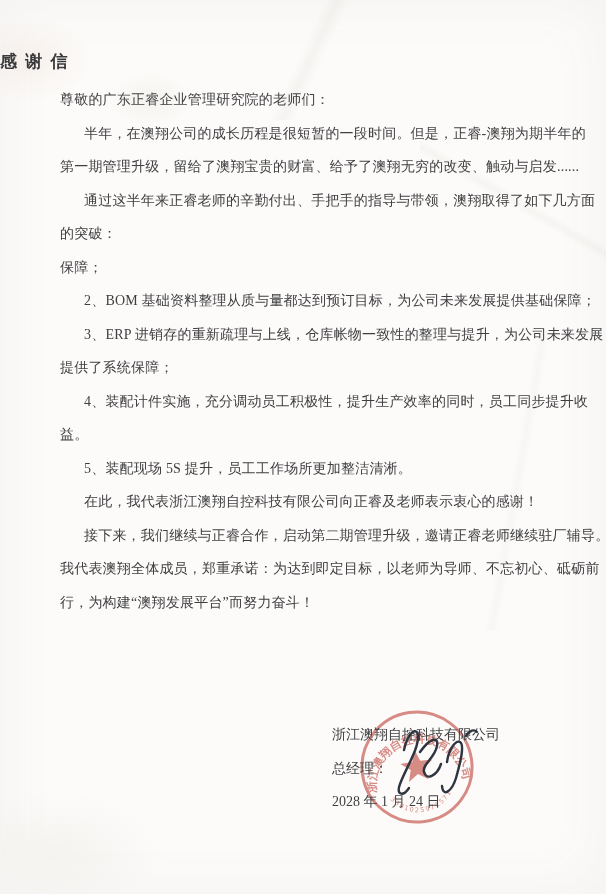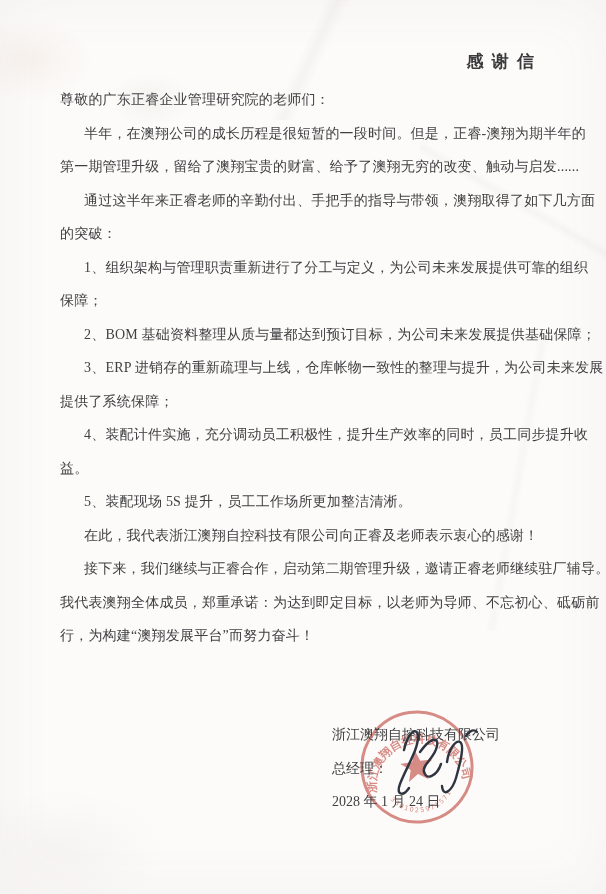--- a/index.html
+++ b/index.html
@@ -29,21 +29,21 @@
     background:linear-gradient(115deg, transparent 46%, rgba(150,140,130,0.07) 50%, transparent 54%);}
   .crease-3{left:420px;top:120px;width:186px;height:160px;
     background:linear-gradient(30deg, transparent 47%, rgba(150,140,130,0.06) 50%, transparent 53%);}
   .crease-4{left:0;top:700px;width:300px;height:194px;
     background:radial-gradient(ellipse 140px 80px at 60px 150px, rgba(170,160,150,0.08), transparent 75%);}
   .crease-5{left:430px;top:330px;width:176px;height:300px;
     background:linear-gradient(100deg, transparent 47%, rgba(160,150,140,0.05) 50%, transparent 53%);}
 
   .title{
     position:absolute;left:0;right:70px;top:50px;margin:0;
-    text-align:right;
+    text-align:left;
     font-size:17px;font-weight:bold;color:#3a3a3c;
     letter-spacing:2px;
   }
   .body-lines{
     position:absolute;left:52px;top:83px;width:512px;
     font-size:14px;line-height:33.5px;
     color:var(--ink);
     letter-spacing:0.2px;
   }
   .body-lines .line{white-space:nowrap;margin-left:8px;}
@@ -88,21 +88,20 @@
   <div class="crease crease-5"></div>
 
   <h1 class="title">感 谢 信</h1>
 
   <div class="body-lines">
       <div class="line">尊敬的广东正睿企业管理研究院的老师们：</div>
       <div class="line indent">半年，在澳翔公司的成长历程是很短暂的一段时间。但是，正睿-澳翔为期半年的</div>
       <div class="line">第一期管理升级，留给了澳翔宝贵的财富、给予了澳翔无穷的改变、触动与启发......</div>
       <div class="line indent">通过这半年来正睿老师的辛勤付出、手把手的指导与带领，澳翔取得了如下几方面</div>
       <div class="line">的突破：</div>
-      <div class="line indent">1、组织架构与管理职责重新进行了分工与定义，为公司未来发展提供可靠的组织</div>
       <div class="line">保障；</div>
       <div class="line indent">2、BOM 基础资料整理从质与量都达到预订目标，为公司未来发展提供基础保障；</div>
       <div class="line indent">3、ERP 进销存的重新疏理与上线，仓库帐物一致性的整理与提升，为公司未来发展</div>
       <div class="line">提供了系统保障；</div>
       <div class="line indent">4、装配计件实施，充分调动员工积极性，提升生产效率的同时，员工同步提升收</div>
       <div class="line">益。</div>
       <div class="line indent">5、装配现场 5S 提升，员工工作场所更加整洁清淅。</div>
       <div class="line indent">在此，我代表浙江澳翔自控科技有限公司向正睿及老师表示衷心的感谢！</div>
       <div class="line indent">接下来，我们继续与正睿合作，启动第二期管理升级，邀请正睿老师继续驻厂辅导。</div>
       <div class="line">我代表澳翔全体成员，郑重承诺：为达到即定目标，以老师为导师、不忘初心、砥砺前</div>

